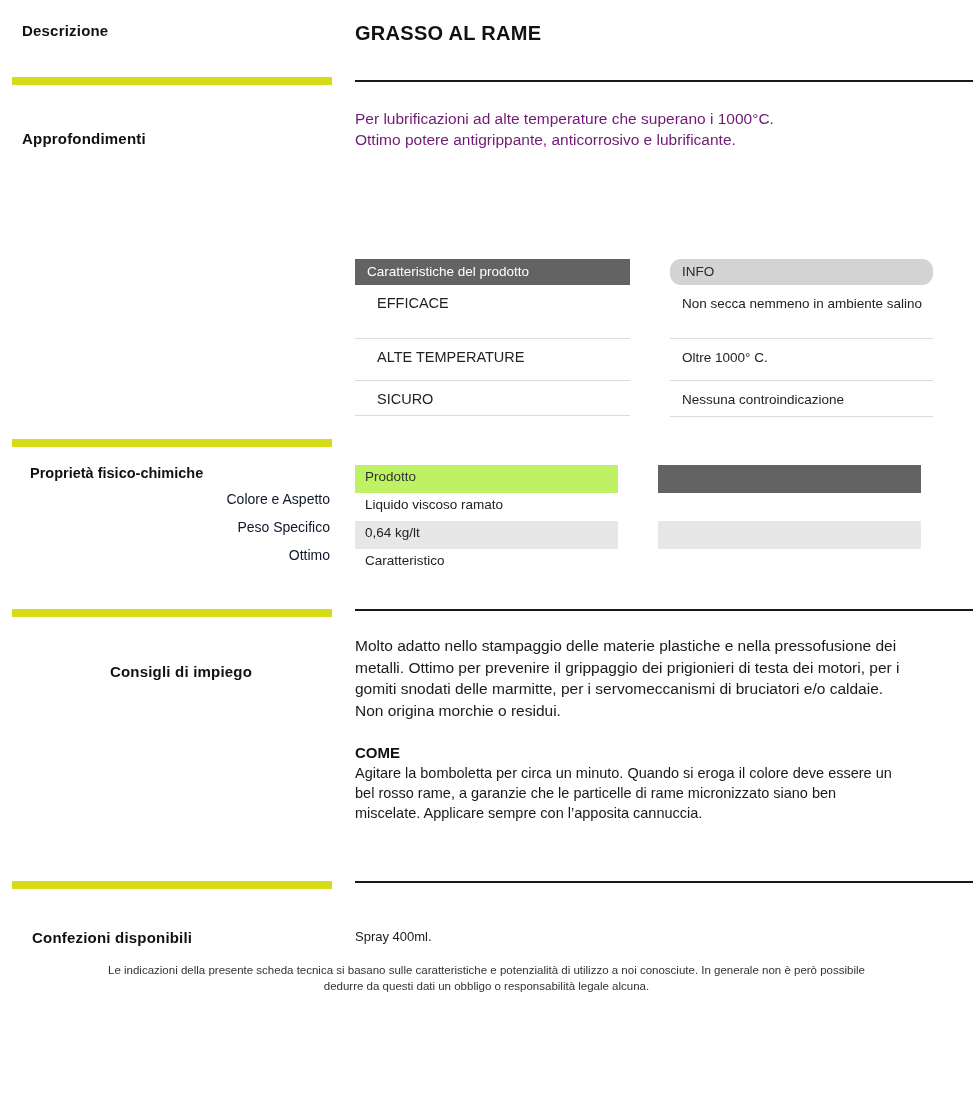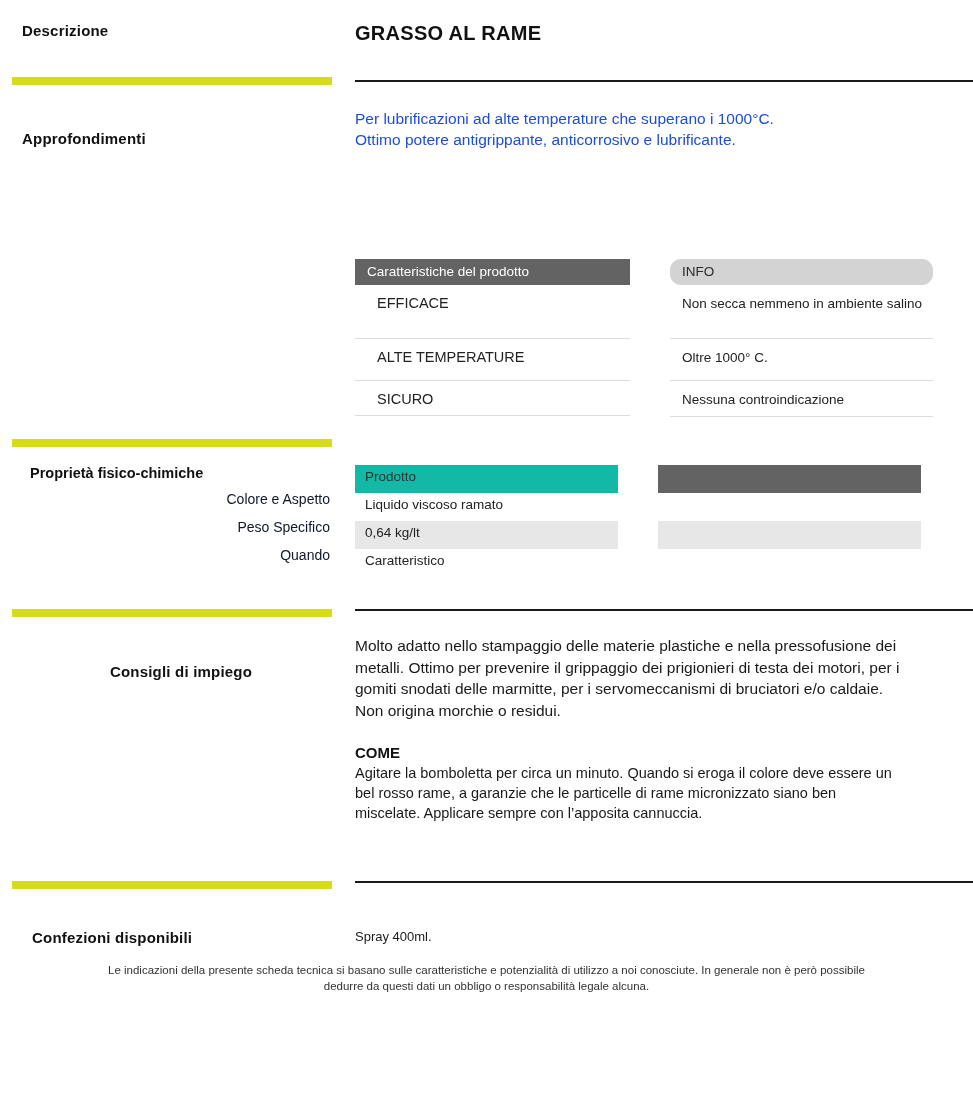--- a/index.html
+++ b/index.html
@@ -85,21 +85,21 @@
   .approf {
     margin-top: 23px;
   }
   .approf .left-col {
     padding-left: 22px;
     padding-top: 22px;
   }
   .intro-text {
     font-size: 15.5px;
     line-height: 1.38;
-    color: #1d4ed8;
+    color: #701a75;
     max-width: 580px;
   }
 
   
   .charac-wrap {
     margin-top: 108px;
     padding-left: 355px;
   }
   .charac-table {
     display: flex;
@@ -163,21 +163,21 @@
     height: 28px;
     line-height: 28px;
   }
   .props-right {
     padding-left: 15px;
     display: flex;
     gap: 40px;
   }
   .props-col { width: 263px; }
   .props-hdr-grey {
-    background: #14b8a6;
+    background: #bef264;
     color: #333;
     font-size: 13.5px;
     padding: 4px 10px 5px 10px;
     height: 19px;
     box-sizing: content-box;
   }
   .props-hdr-dark {
     background: #636363;
     height: 28px;
   }
@@ -304,21 +304,21 @@
     </div>
     <div class="right-col"></div>
   </div>
 
   <div class="row props-block">
     <div class="left-col">
       <div class="props-title">Proprietà fisico-chimiche</div>
       <div class="props-labels">
         <div>Colore e Aspetto</div>
         <div>Peso Specifico</div>
-        <div>Quando</div>
+        <div>Ottimo</div>
       </div>
     </div>
     <div class="props-right">
       <div class="props-col">
         <div class="props-hdr-grey">Prodotto</div>
         <div class="props-cell">Liquido viscoso ramato</div>
         <div class="props-cell shaded">0,64 kg/lt</div>
         <div class="props-cell">Caratteristico</div>
       </div>
       <div class="props-col">

